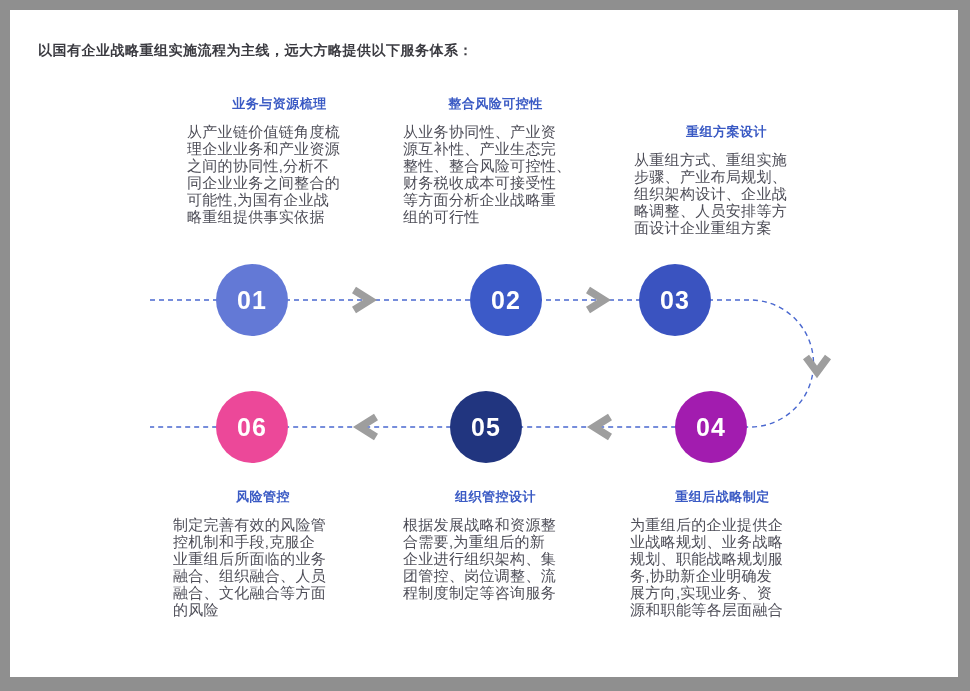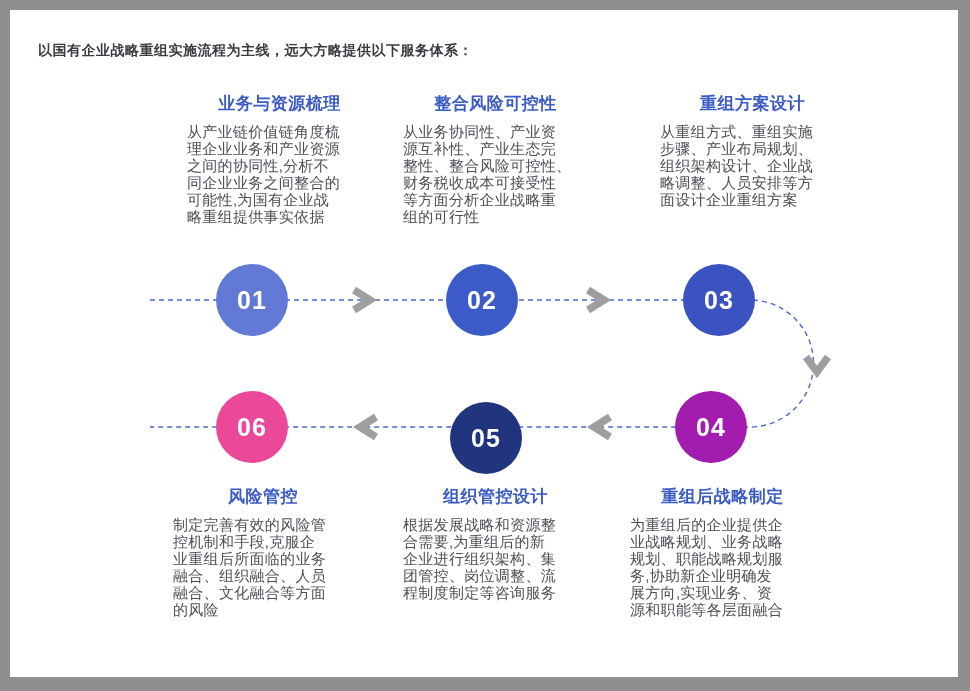--- a/index.html
+++ b/index.html
@@ -22,26 +22,26 @@
     font-size: 14px;
     font-weight: bold;
     color: #3a3a40;
     letter-spacing: 0.5px;
   }
   .col { position: absolute; }
   .col-top    { top: 83px; }
   .col-bottom { top: 476px; }
   .col-t1 { left: 177px; width: 185px; }
   .col-t2 { left: 393px; width: 185px; }
-  .col-t3 { left: 650px; width: 185px; }
+  .col-t3 { left: 624px; width: 185px; margin-top: 28px; }
   .col-b1 { left: 163px; width: 180px; }
   .col-b2 { left: 393px; width: 185px; }
   .col-b3 { left: 620px; width: 185px; }
   .col-title {
-    font-size: 17px;
+    font-size: 13px;
     font-weight: bold;
     color: #3a5ac4;
     text-align: center;
     line-height: 21px;
     margin-bottom: 9px;
     letter-spacing: 0.5px;
   }
   .col-desc {
     font-size: 15px;
     line-height: 17px;
@@ -58,24 +58,24 @@
     align-items: center;
     justify-content: center;
   }
   .circle .num {
     color: #ffffff;
     font-size: 25px;
     font-weight: bold;
     letter-spacing: 1px;
   }
   .pos-01 { left: 206px; top: 254px; }
-  .pos-02 { left: 436px; top: 254px; text-align: right; }
-  .pos-03 { left: 673px; top: 254px; text-align: center; }
+  .pos-02 { left: 460px; top: 254px; text-align: right; }
+  .pos-03 { left: 629px; top: 254px; text-align: center; }
   .pos-04 { left: 665px; top: 381px; }
-  .pos-05 { left: 440px; top: 392px; }
+  .pos-05 { left: 440px; top: 381px; }
   .pos-06 { left: 206px; top: 381px; }
 </style>
 </head>
 <body>
 
 <div class="page">
 
   <div class="main-title">以国有企业战略重组实施流程为主线，远大方略提供以下服务体系：</div>
 
   <div class="col col-top col-t1">

